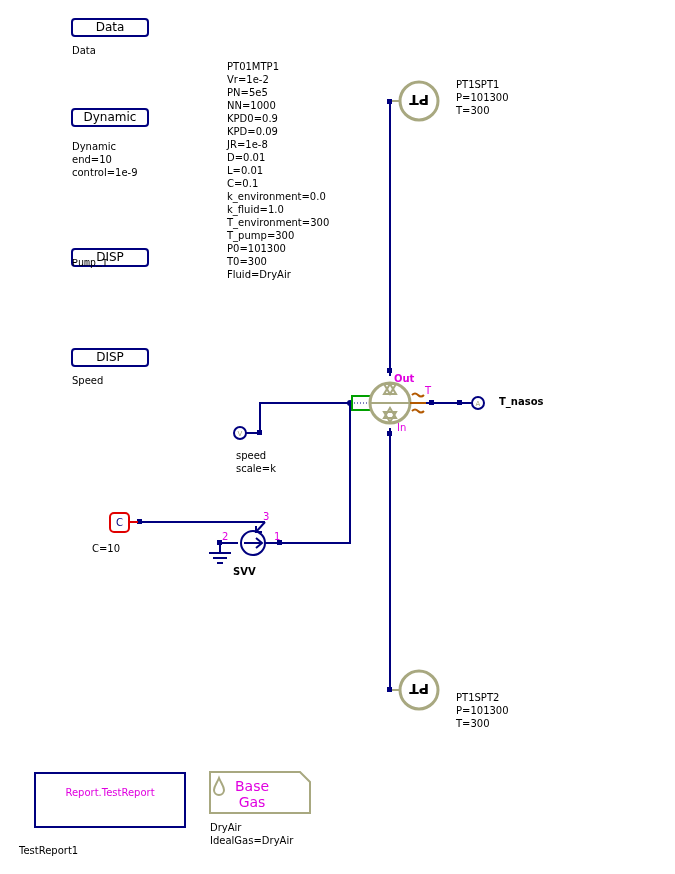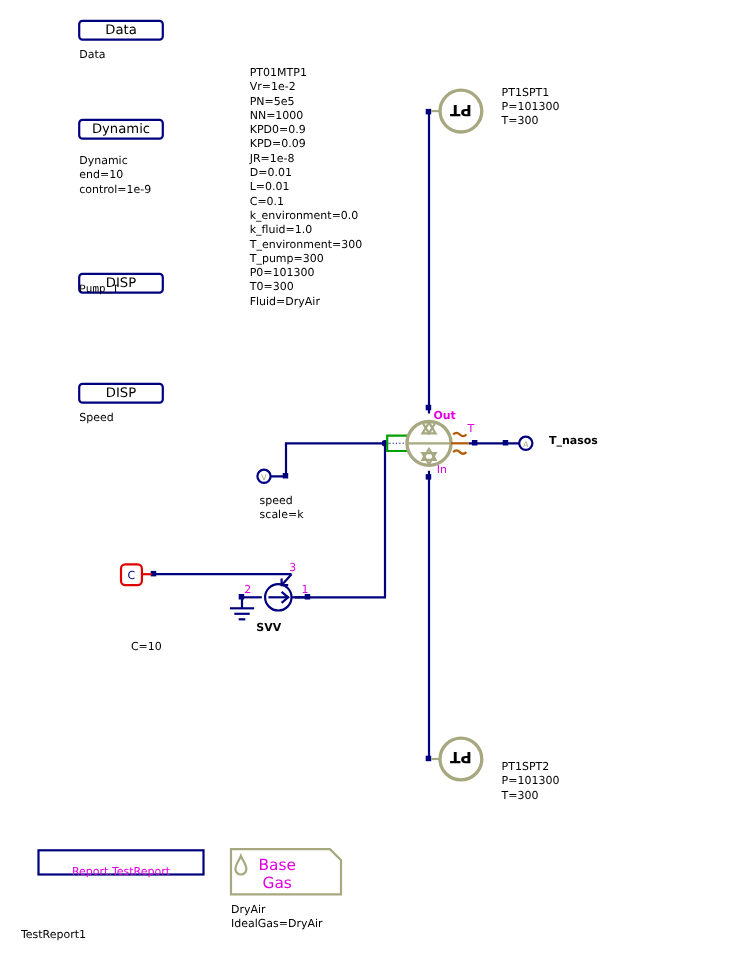--- a/index.html
+++ b/index.html
@@ -150,20 +150,20 @@
 
 <div class="lbl" style="left:456px;top:78px;">PT1SPT1
 P=101300
 T=300</div>
 <div class="lbl" style="left:456px;top:667px;margin-top:24px;">PT1SPT2
 P=101300
 T=300</div>
 <div class="lbl" style="left:499px;top:395px;font-weight:bold;">T_nasos</div>
 <div class="lbl" style="left:236px;top:449px;">speed
 scale=k</div>
-<div class="lbl" style="left:119px;top:542px;margin-top:40px;">C=10</div>
+<div class="lbl" style="left:92px;top:542px;">C=10</div>
 <div class="lbl" style="left:233px;top:565px;font-weight:bold;">SVV</div>
 
-<div class="report" style="left:34px;top:772px;width:152px;height:24px;line-height:38px;">Report.TestReport</div>
+<div class="report" style="left:34px;top:772px;width:152px;height:56px;line-height:38px;">Report.TestReport</div>
 <div class="lbl" style="left:19px;top:844px;">TestReport1</div>
 
 <div class="lbl" style="left:210px;top:821px;">DryAir
 IdealGas=DryAir</div>
 
 </body></html>

